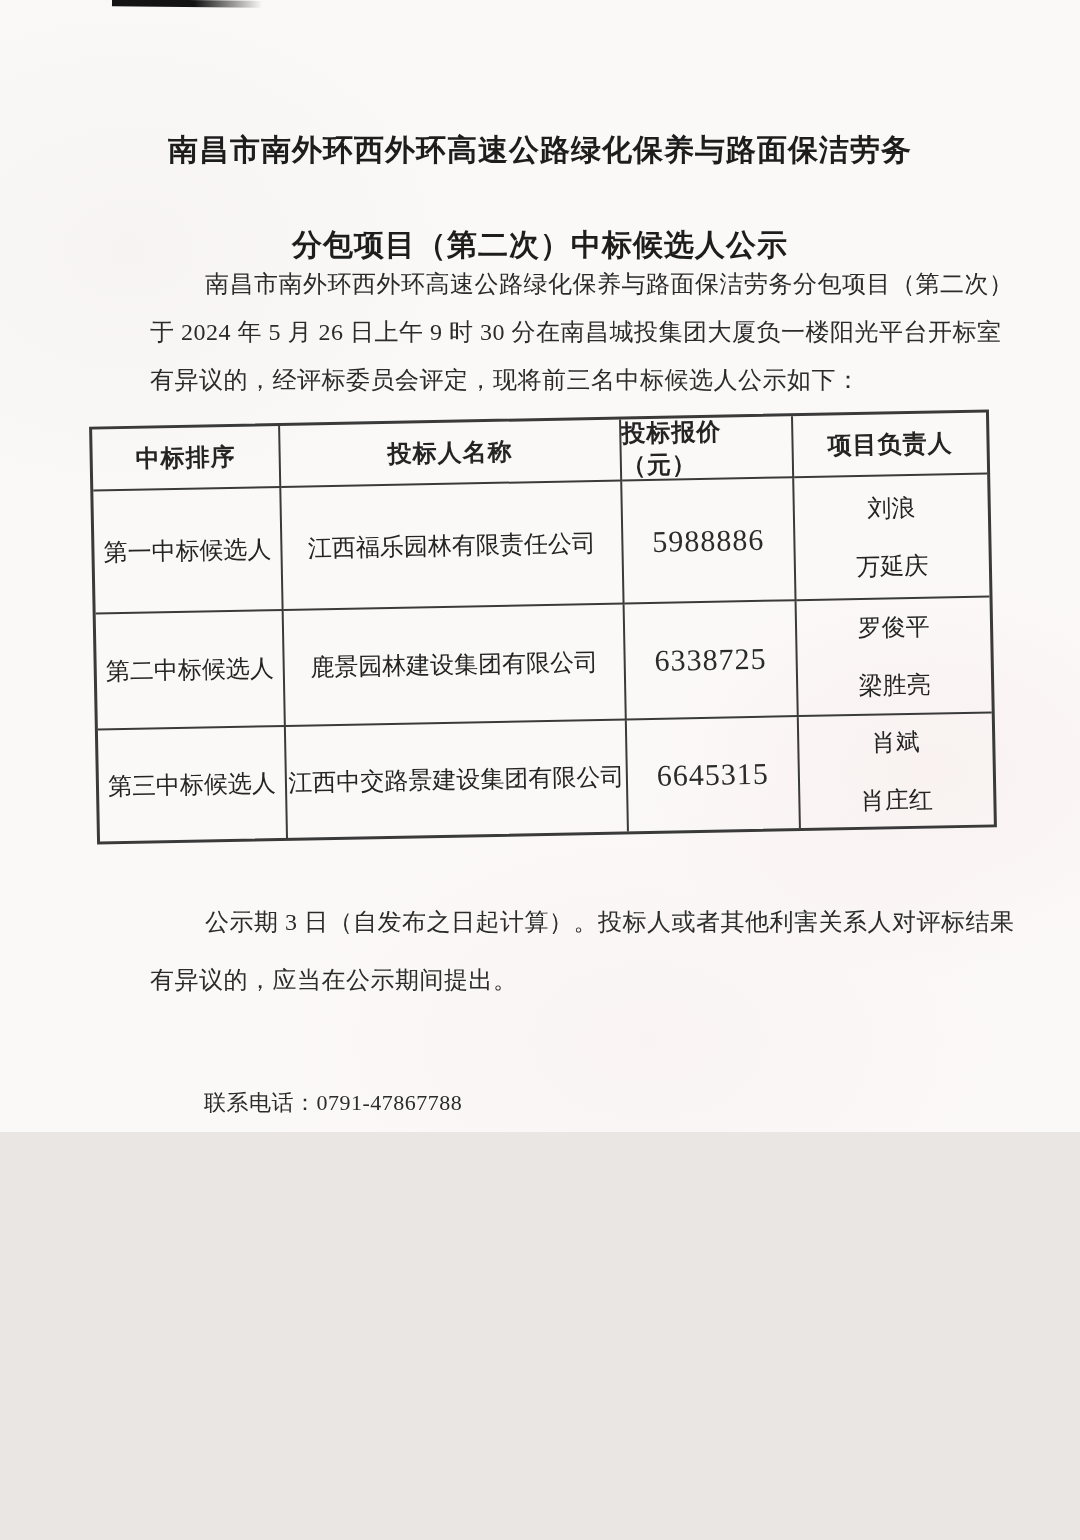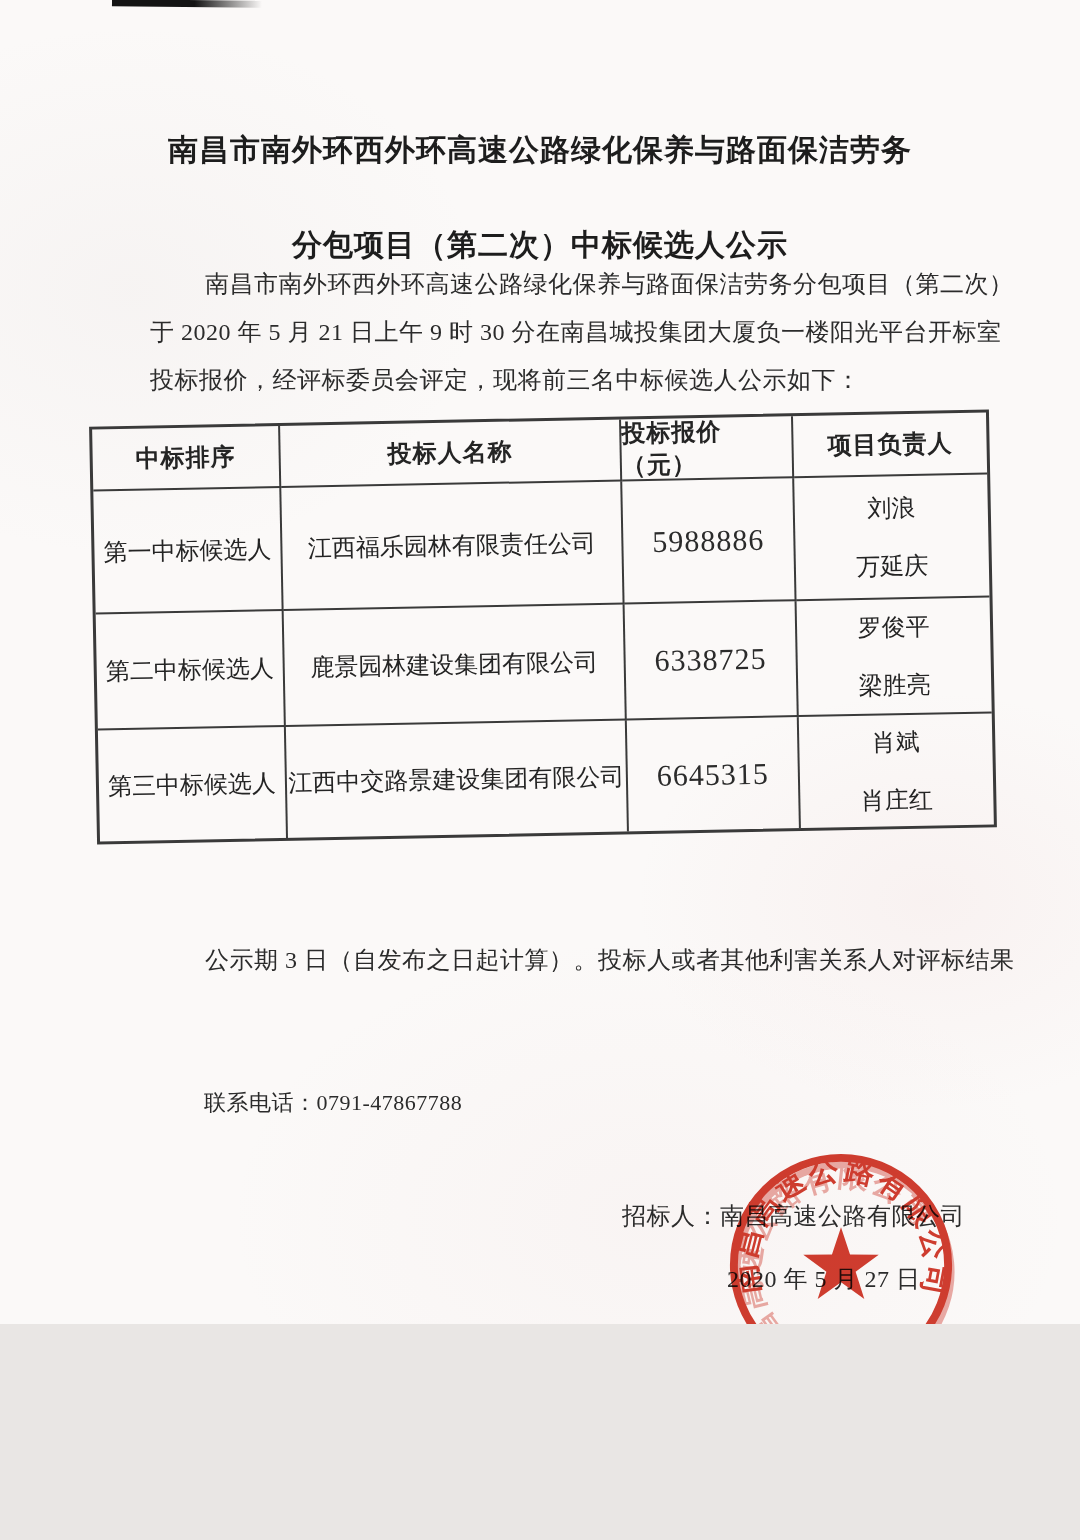--- a/index.html
+++ b/index.html
@@ -3,21 +3,21 @@
 <meta charset="utf-8">
 <style>
   html, body { margin: 0; padding: 0; }
   body {
     width: 1080px; height: 1540px;
     background: #e9e6e4;
     font-family: "Liberation Serif", serif;
   }
   .page {
     position: relative;
-    width: 1080px; height: 1324px;
+    width: 1080px; height: 1132px;
     overflow: hidden;
     color: #2b2b2b;
     background:
       radial-gradient(ellipse 420px 300px at 86% 68%, rgba(226,176,176,0.10), rgba(226,176,176,0) 70%),
       radial-gradient(ellipse 500px 380px at 12% 22%, rgba(205,195,195,0.10), rgba(205,195,195,0) 70%),
       radial-gradient(ellipse 600px 400px at 60% 92%, rgba(222,186,186,0.08), rgba(222,186,186,0) 70%),
       #fbf9f8;
   }
   
   .scan-artifact {
@@ -37,21 +37,21 @@
 
   .body-line {
     position: absolute; left: 150px;
     font-size: 24px; letter-spacing: 0.5px;
     white-space: nowrap; color: #2b2b2b;
   }
   .intro-1 { top: 268px; padding-left: 55px; }
   .intro-2 { top: 316px; }
   .intro-3 { top: 364px; }
 
-  .notice-1 { top: 944px; padding-left: 55px; }
+  .notice-1 { top: 906px; padding-left: 55px; }
   .notice-2 { top: 964px; }
 
   .supervisor { top: 1030px; left: 204px; font-size: 22px; }
   .phone      { top: 1088px; left: 204px; font-size: 22px; }
   .tenderer   { top: 1200px; left: 622px; font-size: 24px; }
   .sign-date  { top: 1263px; left: 727px; font-size: 24px; }
 
   
   .bid-table {
     position: absolute; left: 93px; top: 418px;
@@ -98,22 +98,22 @@
 <body>
 
 <div class="page">
 
   <div class="scan-artifact"></div>
 
   <div class="title-line title-1">南昌市南外环西外环高速公路绿化保养与路面保洁劳务</div>
   <div class="title-line title-2">分包项目（第二次）中标候选人公示</div>
 
   <div class="body-line intro-1">南昌市南外环西外环高速公路绿化保养与路面保洁劳务分包项目（第二次）</div>
-  <div class="body-line intro-2">于 2020 年 5 月 21 日上午 9 时 30 分在南昌城投集团大厦负一楼阳光平台开标室</div>
-  <div class="body-line intro-3">投标报价，经评标委员会评定，现将前三名中标候选人公示如下：</div>
+  <div class="body-line intro-2">于 2024 年 5 月 26 日上午 9 时 30 分在南昌城投集团大厦负一楼阳光平台开标室</div>
+  <div class="body-line intro-3">有异议的，经评标委员会评定，现将前三名中标候选人公示如下：</div>
 
   <div class="bid-table">
     <div class="th">中标排序</div>
     <div class="th">投标人名称</div>
     <div class="th">投标报价（元）</div>
     <div class="th">项目负责人</div>
 
     <div class="tr row-0">
       <div class="td td-rank">第一中标候选人</div>
       <div class="td td-bidder">江西福乐园林有限责任公司</div>
@@ -139,20 +139,21 @@
       <div class="td td-bidder">江西中交路景建设集团有限公司</div>
       <div class="td td-price">6645315</div>
       <div class="td td-managers">
         <div class="mgr">肖斌</div>
         <div class="mgr">肖庄红</div>
       </div>
     </div>
   </div>
 
   <div class="body-line notice-1">公示期 3 日（自发布之日起计算）。投标人或者其他利害关系人对评标结果</div>
+  <div class="body-line notice-2">有异议的，应当在公示期间提出。</div>
 
   <div class="body-line phone">联系电话：0791-47867788</div>
 
   <div class="body-line tenderer">招标人：南昌高速公路有限公司</div>
   <div class="body-line sign-date">2020 年 5 月 27 日</div>
 
   <div class="seal-wrap">
     <svg viewBox="0 0 240 240" xmlns="http://www.w3.org/2000/svg">
       <defs>
         <path id="sealArc" d="M 39.2 149.4 A 86 86 0 1 1 200.8 149.4" fill="none"></path>

